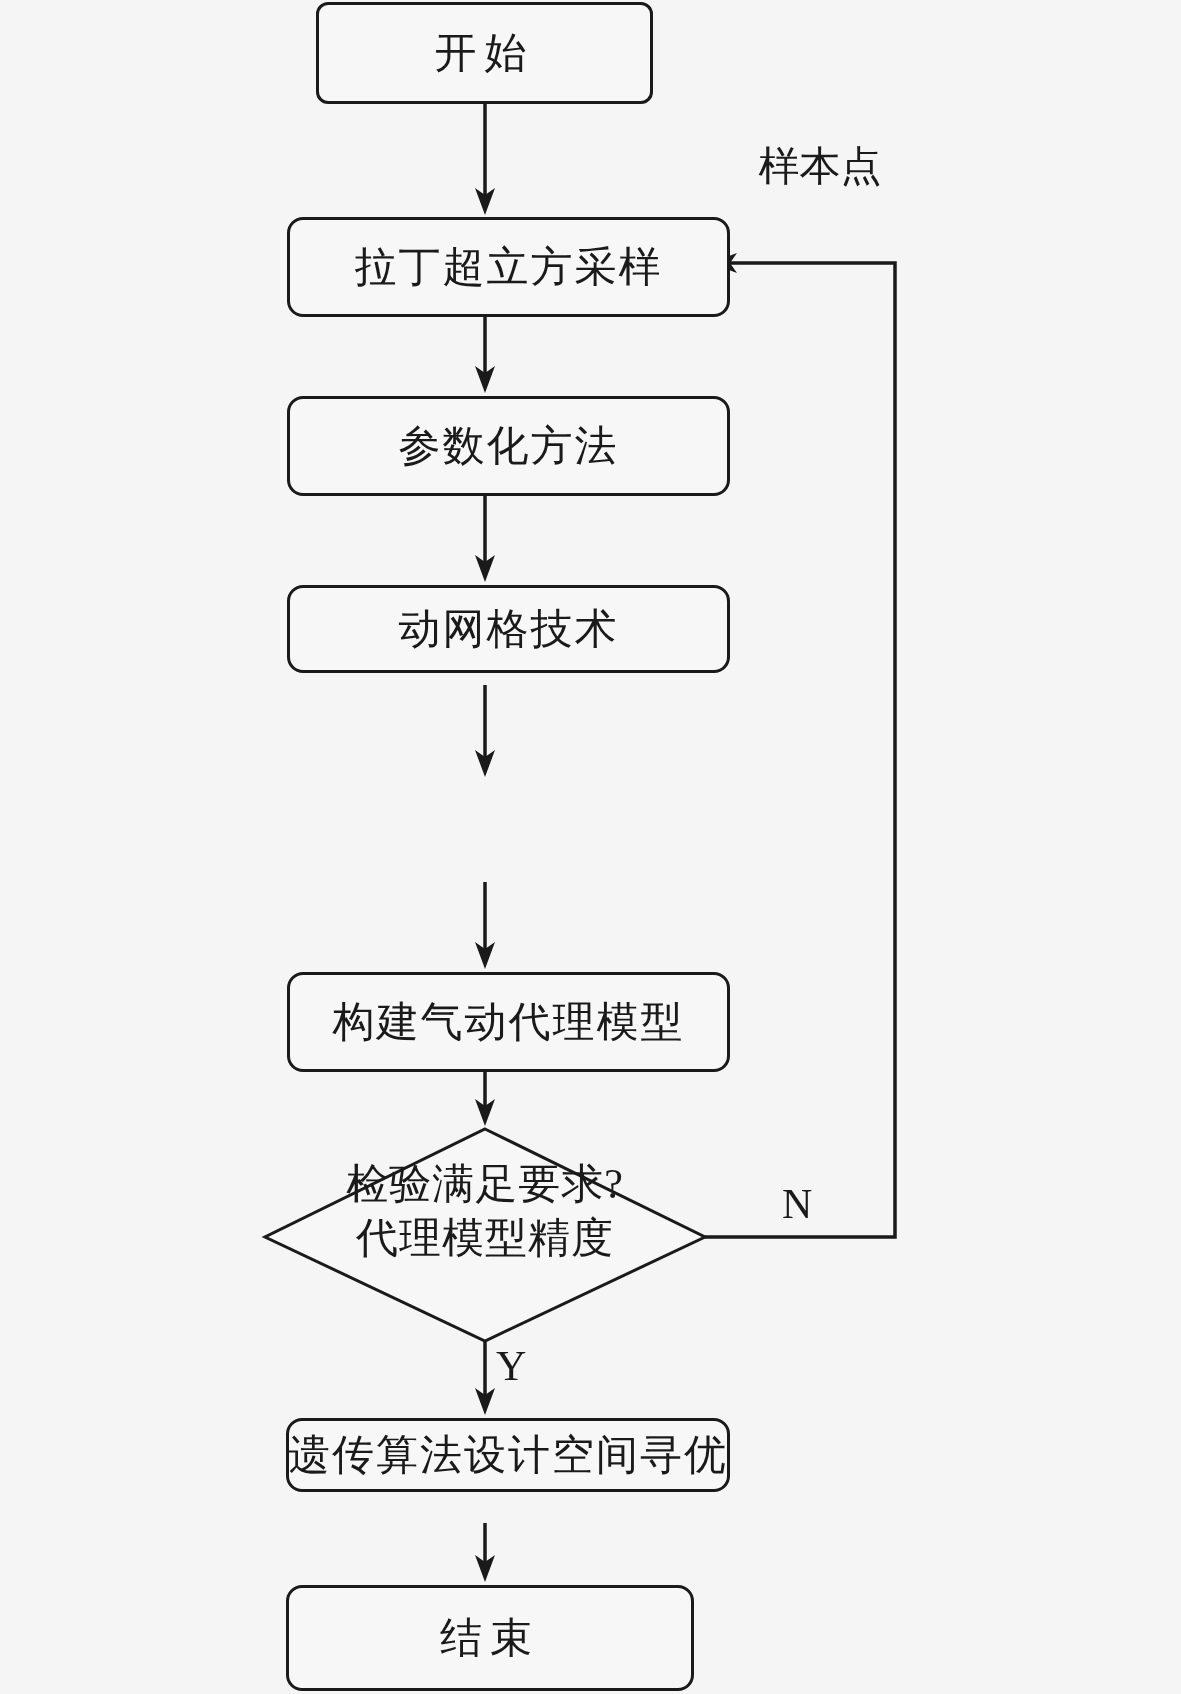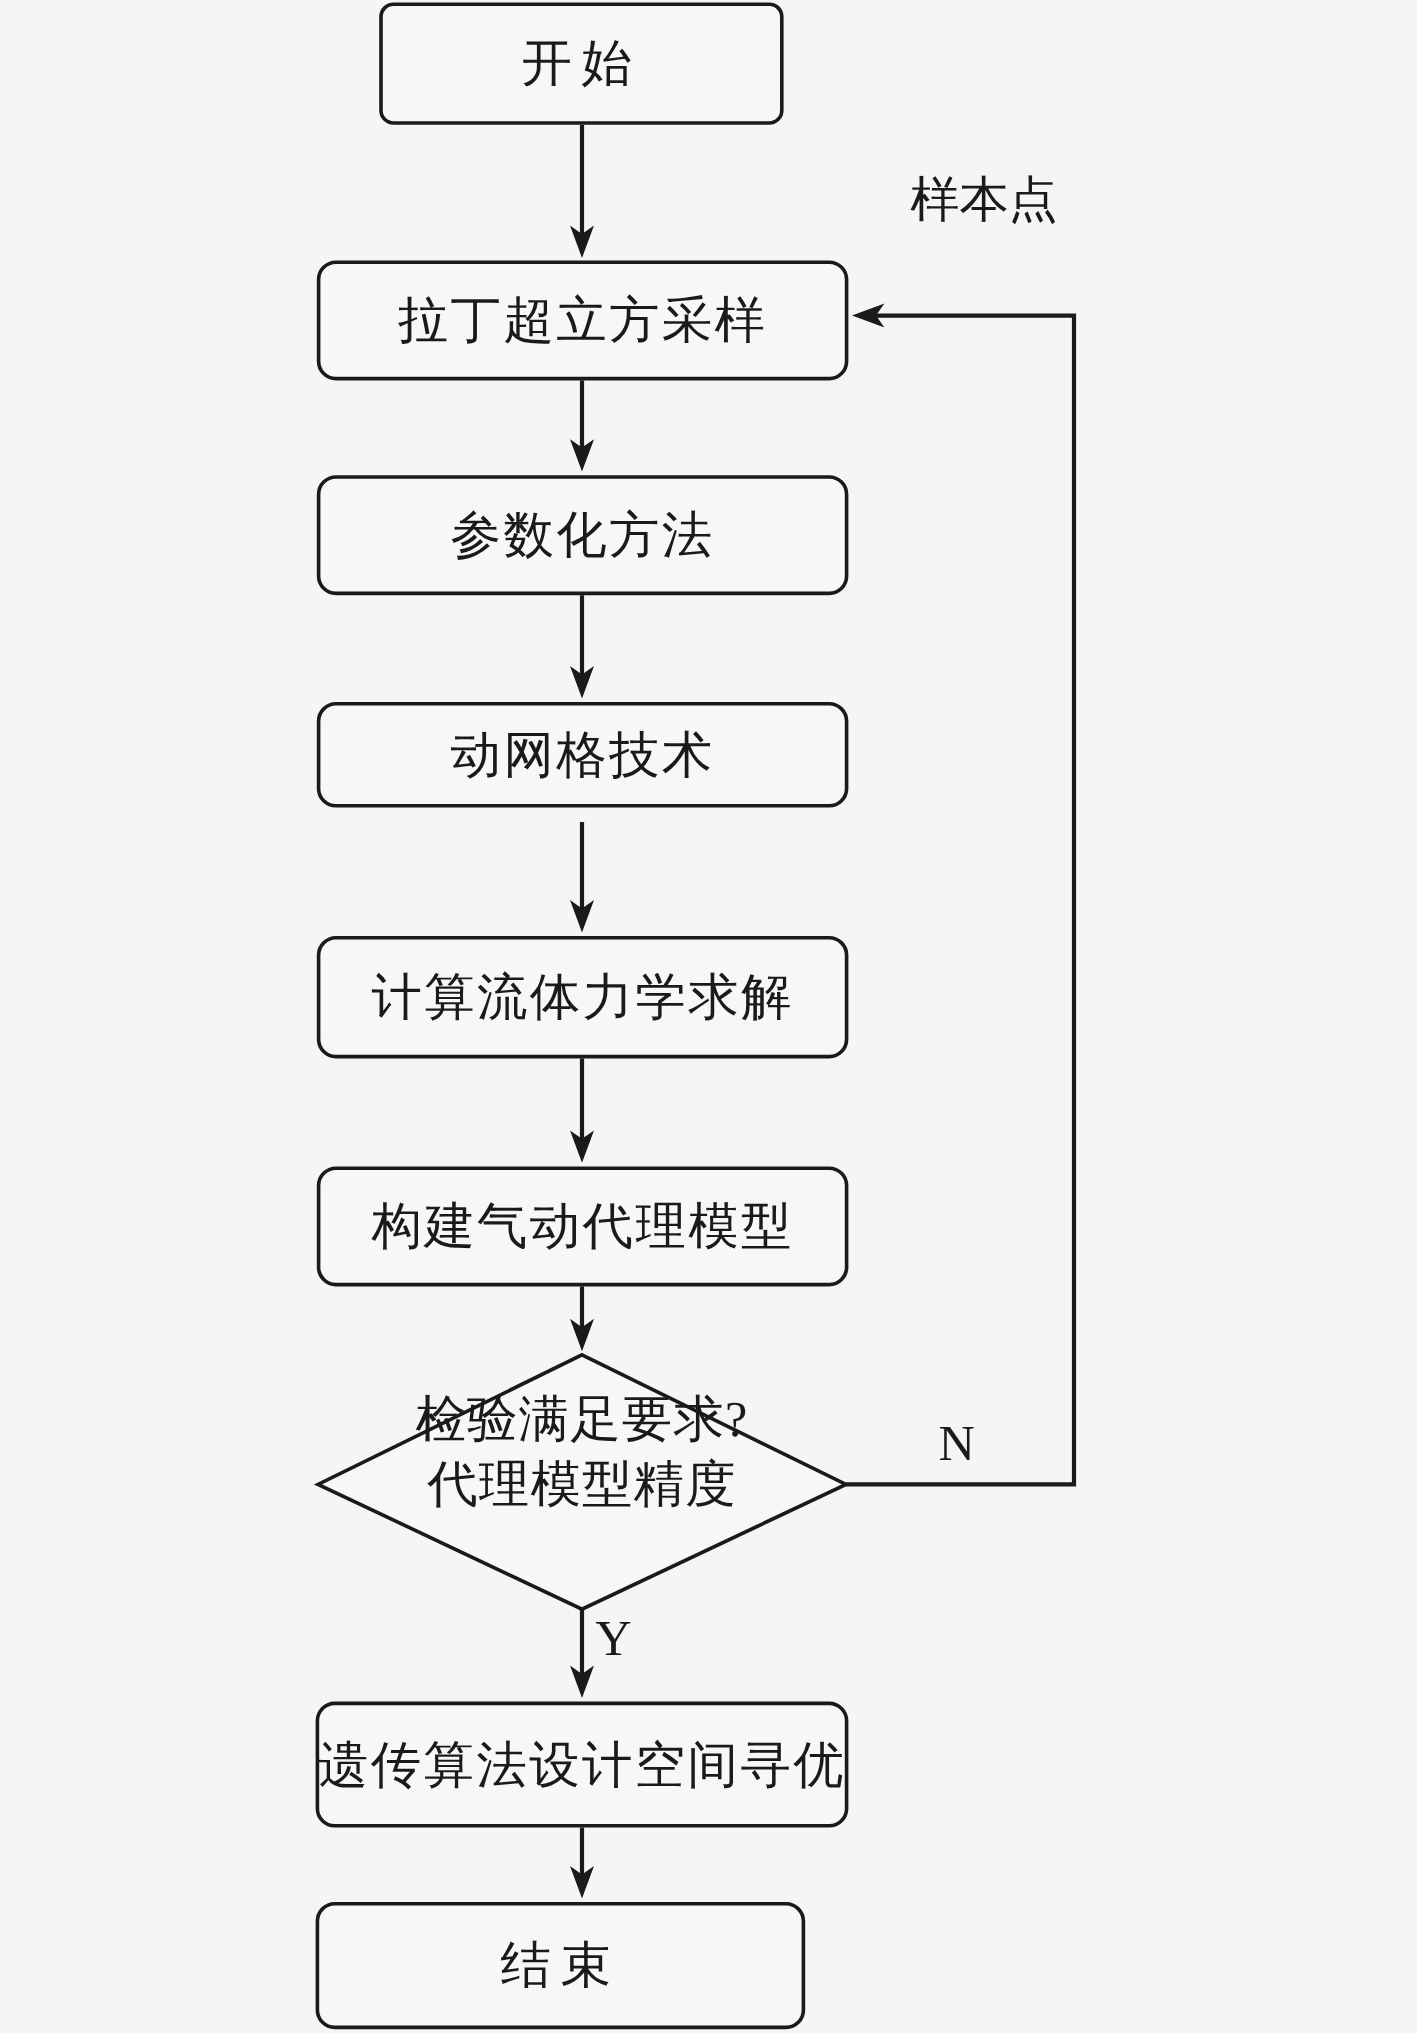--- a/index.html
+++ b/index.html
@@ -45,21 +45,21 @@
     background:var(--fill);
     display:flex;
     align-items:center;
     justify-content:center;
     font-size:42px;
     color:var(--stroke);
     letter-spacing:2px;
     white-space:nowrap;
   }
   .node.rect{border-radius:12px;}
-  .node.round{border-radius:16px;}
+  .node.round{border-radius:16px;margin-left:23px;}
   .node.terminal{letter-spacing:8px;}
   .diamond-label{
     position:absolute;
     left:295px;top:1158px;
     width:380px;
     text-align:center;
     font-size:42px;
     line-height:1.28;
     color:var(--stroke);
     letter-spacing:1px;
@@ -127,34 +127,31 @@
   </div>
 
   <div class="node round" style="left:264px;top:396px;width:443px;height:100px;">
     <span>参数化方法</span>
   </div>
 
   <div class="node round" style="left:264px;top:585px;width:443px;height:88px;">
     <span>动网格技术</span>
   </div>
 
-  <div class="node round" style="left:264px;top:780px;width:443px;height:102px;">
-    <span>计算流体力学求解</span>
-  </div>
 
   <div class="node round" style="left:264px;top:972px;width:443px;height:100px;">
     <span>构建气动代理模型</span>
   </div>
 
   <div class="diamond-label">
     <div>检验满足要求?</div>
     <div>代理模型精度</div>
   </div>
 
-  <div class="node round" style="left:263px;top:1418px;width:444px;height:105px;">
+  <div class="node round" style="left:263px;top:1418px;width:444px;height:74px;">
     <span>遗传算法设计空间寻优</span>
   </div>
 
   <div class="node round terminal" style="left:263px;top:1585px;width:408px;height:106px;">
     <span>结束</span>
   </div>
 
   <div class="edge-label yes">Y</div>
   <div class="edge-label no">N</div>
 

